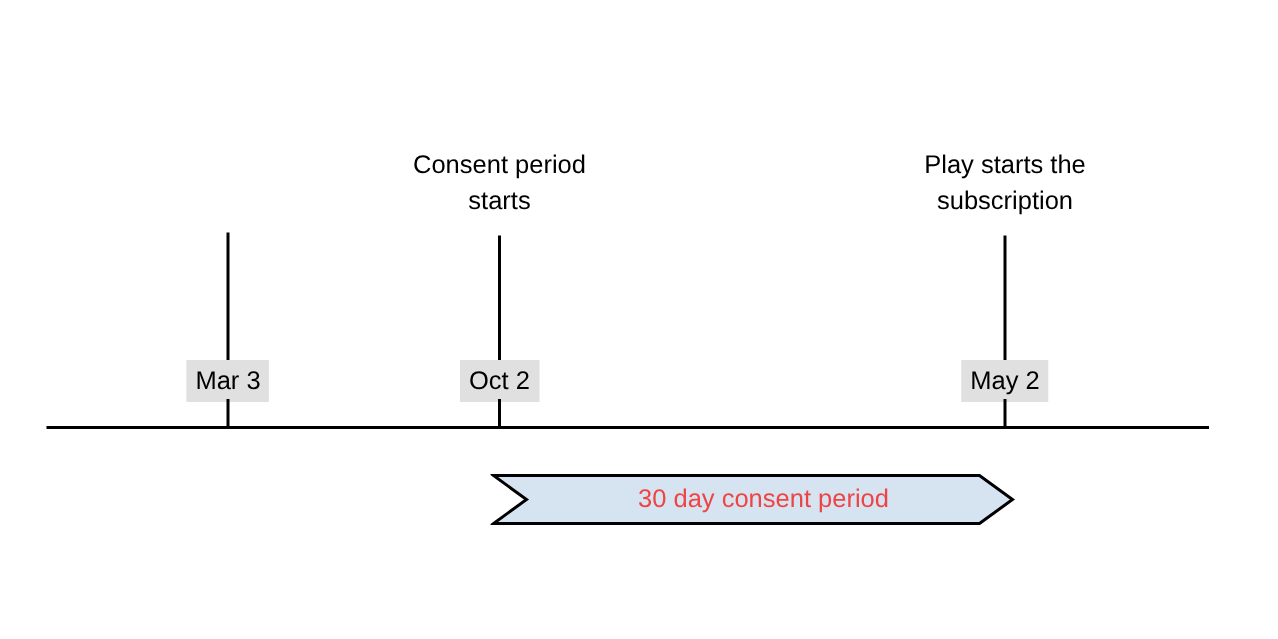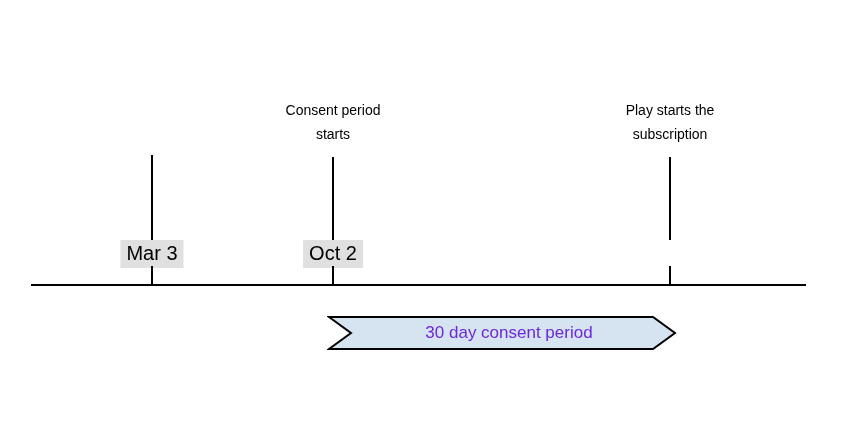--- a/index.html
+++ b/index.html
@@ -19,37 +19,37 @@
   #diagram {
     position: absolute;
     left: 0;
     top: 0;
     width: 852px;
     height: 426px;
   }
   .event-label {
     position: absolute;
     text-align: center;
-    font-size: 14px;
+    font-size: 17px;
     line-height: 24px;
     color: #000000;
     white-space: pre-line;
     transform: translateX(-50%);
   }
   .tick-line {
     position: absolute;
     width: 2px;
     background: #000000;
     transform: translateX(-50%);
   }
   .date-chip {
     position: absolute;
     background: #e0e0e0;
     color: #000000;
-    font-size: 20px;
+    font-size: 17px;
     line-height: 25px;
     padding: 1px 6px 2px 6px;
     transform: translateX(-50%);
     white-space: nowrap;
   }
   .axis-line {
     position: absolute;
     height: 2px;
     background: #000000;
   }
@@ -59,21 +59,21 @@
   .banner-text {
     position: absolute;
     left: 0;
     top: 0;
     width: 100%;
     height: 100%;
     display: flex;
     align-items: center;
     justify-content: center;
     font-size: 17px;
-    color: #6d28d9;
+    color: #ef4444;
     pointer-events: none;
     padding-left: 6px;
   }
 </style>
 </head>
 <body>
 
 <div id="diagram">
 
   <div class="axis-line" style="left:31px; top:284px; width:775px;"></div>
@@ -92,20 +92,21 @@
 
   <div class="date-chip" style="left:333px; top:240px;">Oct 2</div>
 
   <div class="tick-line" style="left:333px; top:266px; height:19px;"></div>
 
   <div class="event-label" style="left:670px; top:98px; width:240px;">Play starts the
 subscription</div>
 
   <div class="tick-line" style="left:670px; top:157px; height:83px;"></div>
 
+  <div class="date-chip" style="left:670px; top:240px;">May 2</div>
 
   <div class="tick-line" style="left:670px; top:266px; height:19px;"></div>
 
   <div class="banner-wrap" style="left:327px; top:313px; width:352px; height:40px;">
     <svg width="352" height="40" viewBox="0 0 352 40">
       <polygon points="2,4 326,4 348,20 326,36 2,36 24,20" fill="#d6e3f0" stroke="#000000" stroke-width="2" stroke-linejoin="miter"></polygon>
     </svg>
     <div class="banner-text">30 day consent period</div>
   </div>
 

